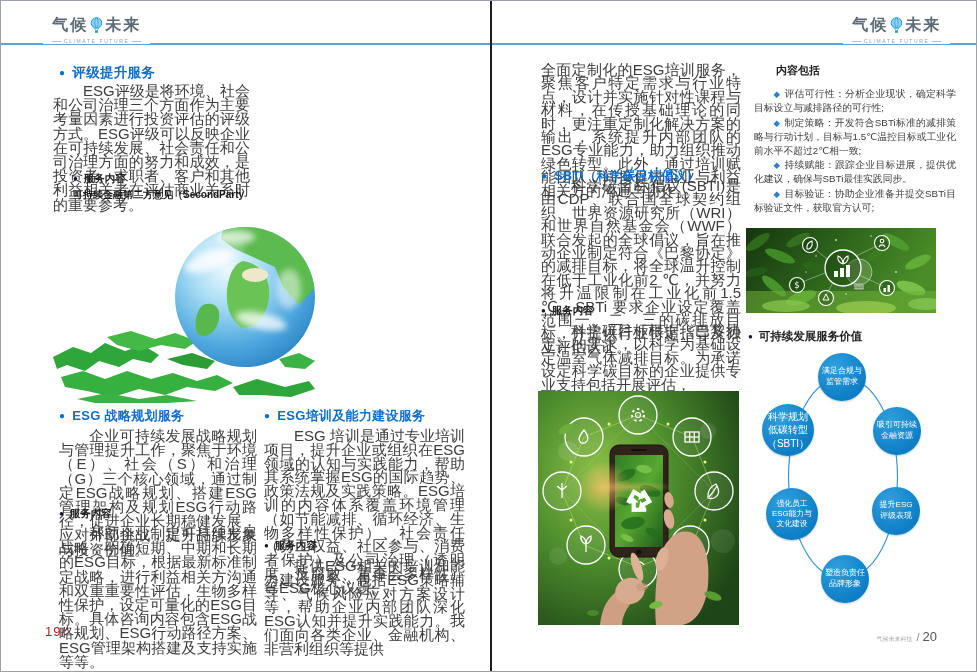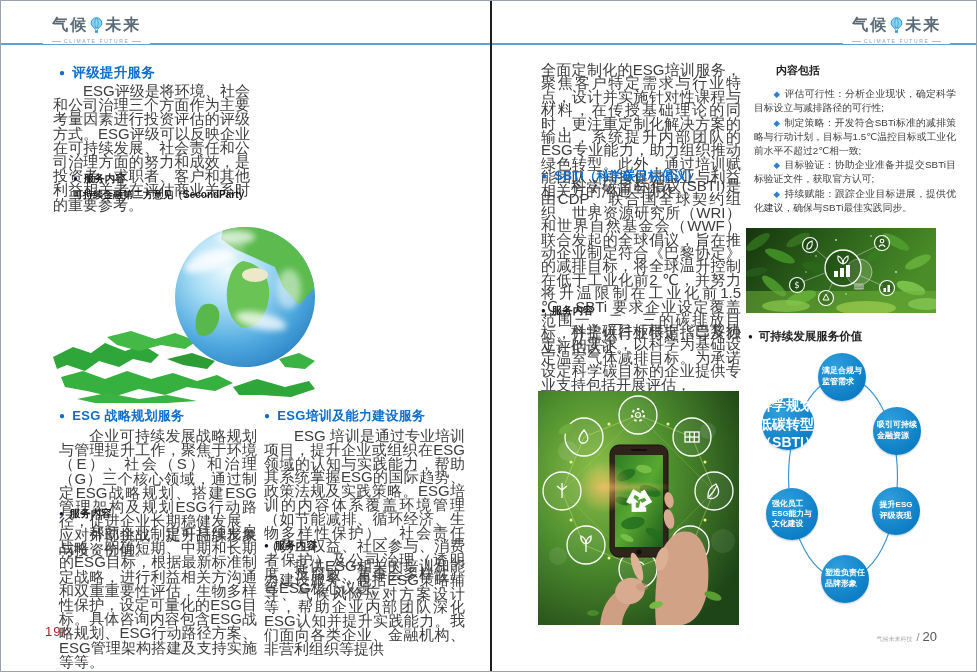--- a/index.html
+++ b/index.html
@@ -26,30 +26,30 @@
   .svc-label .dot{font-size:8px;color:#101428;margin-right:6px;vertical-align:1px}
   .bold-line{position:absolute;font-size:10px;font-weight:bold;color:#1a1a1a}
   .inc-title{position:absolute;font-size:11px;font-weight:bold;color:#222;text-indent:22px}
   .inc-items{position:absolute;font-size:9.8px;line-height:13.4px;color:#3d3d3d;text-align:justify}
   .inc-items p{text-indent:2em;margin-bottom:1px}
   .inc-items .diamond{color:#2e7fd0;font-size:8.5px;margin-right:4px}
   .value-title{position:absolute;font-size:11.5px;font-weight:bold;color:#222;white-space:nowrap}
   .value-title .dot{font-size:8px;color:#101428;margin-right:6px;vertical-align:1px}
   
   .diagram{position:absolute;left:750px;top:350px;width:200px;height:262px}
-  .bubble{position:absolute;border-radius:50%;color:#fff;font-weight:bold;
+  .bubble{position:absolute;border-radius:50%;color:#fff;font-weight:normal;text-align:center;
           display:flex;align-items:center;justify-content:center;white-space:pre-line;
           background:radial-gradient(circle at 35% 28%,#2f9fdd,#0d7ec5 72%);
           box-shadow:0 1px 2px rgba(0,60,120,.25);font-size:8px;line-height:1.32}
   .b0{left:67px;top:2px;width:48px;height:48px}
   .b1{left:122px;top:56px;width:48px;height:48px}
   .b2{left:121px;top:136px;width:48px;height:48px}
   .b3{left:70px;top:204px;width:48px;height:48px}
   .b4{left:15px;top:137px;width:52px;height:52px;font-size:7.8px}
-  .b5{left:11px;top:47px;width:52px;height:52px;font-size:14px}
+  .b5{left:11px;top:53px;width:52px;height:52px;font-size:10px}
   .footer-left{position:absolute;left:44px;top:623px;font-size:13px;color:#b91c1c;letter-spacing:1px}
   .footer-right{position:absolute;left:820px;top:626px;width:116px;text-align:right;color:#5f5f5f}
   .footer-right .co{font-size:6px;color:#a8a8a8;margin-right:4px}
   .footer-right .sep{font-size:11px;color:#8a8a8a;margin-right:3px}
   .footer-right .num{font-size:13px;color:#565656}
 </style>
 </head>
 <body>
 
 <div class="spread">
@@ -302,22 +302,22 @@
       <ellipse cx="175" cy="205" rx="9" ry="4" transform="rotate(20 175 205)" fill="#5a9c34"></ellipse>
       <ellipse cx="118" cy="214" rx="7" ry="3.5" transform="rotate(-15 118 214)" fill="#78b944"></ellipse>
       <ellipse cx="55" cy="222" rx="6" ry="3" fill="#478a2c"></ellipse>
     </g>
   </svg>
 
   <div class="inc-title" style="left:753px;top:62px">内容包括</div>
   <div class="inc-items" style="left:753px;top:86px;width:202px">
     <p><span class="diamond">◆</span><span>评估可行性：分析企业现状，确定科学目标设立与减排路径的可行性;</span></p>
     <p><span class="diamond">◆</span><span>制定策略：开发符合SBTi标准的减排策略与行动计划，目标与1.5℃温控目标或工业化前水平不超过2℃相一致;</span></p>
+    <p><span class="diamond">◆</span><span>持续赋能：跟踪企业目标进展，提供优化建议，确保与SBTi最佳实践同步。</span></p>
     <p><span class="diamond">◆</span><span>目标验证：协助企业准备并提交SBTi目标验证文件，获取官方认可;</span></p>
-    <p><span class="diamond">◆</span><span>持续赋能：跟踪企业目标进展，提供优化建议，确保与SBTi最佳实践同步。</span></p>
   </div>
 
   <svg class="abs" style="left:745px;top:227px" width="190" height="85" viewBox="0 0 190 85">
     <defs>
       <linearGradient id="fol" x1="0" y1="0" x2="1" y2="0.3">
         <stop offset="0%" stop-color="#16350f"></stop>
           <stop offset="50%" stop-color="#2d641b"></stop>
           <stop offset="100%" stop-color="#4a8d28"></stop>
       </linearGradient>
     </defs>

